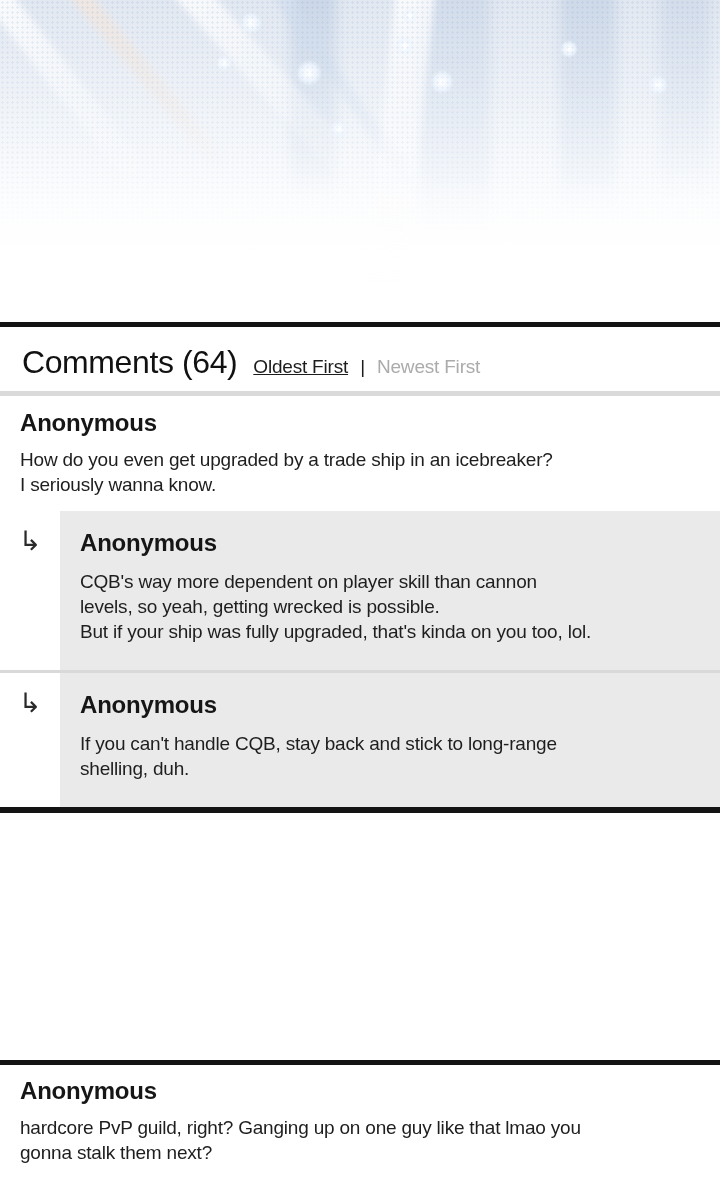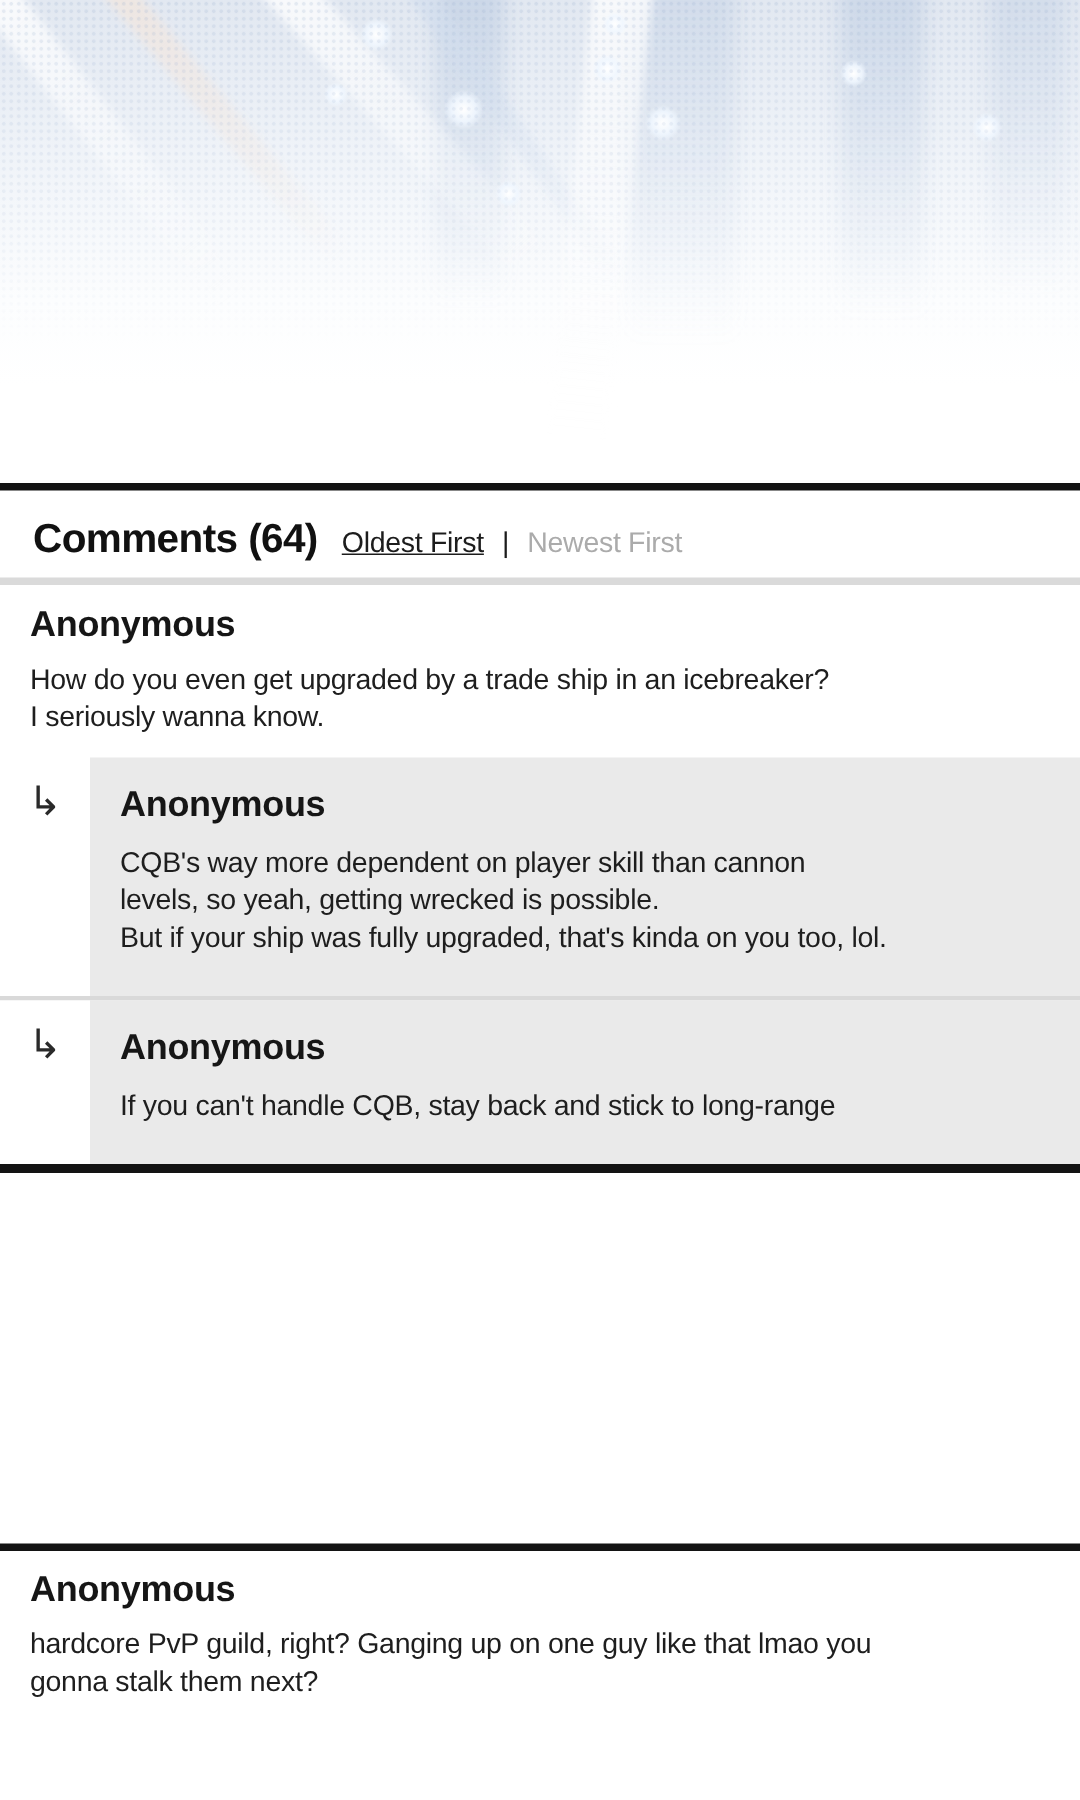--- a/index.html
+++ b/index.html
@@ -42,21 +42,21 @@
   .dot.d9 { left:330px; top:120px; width:18px; height:18px; }
 
   
   .hr-black    { height:5px; background:#131313; }
   .hr-black-b  { height:6px; background:#131313; }
   .hr-gray     { height:5px; background:#dadada; }
   .reply-split { height:3px; background:#d9d9d9; }
 
   
   .c-header { display:flex; align-items:baseline; padding:17px 22px 10px 22px; }
-  .c-title  { font-size:27px; font-weight:700; letter-spacing:-0.4px; color:#111; }
+  .c-title  { font-size:32px; font-weight:400; letter-spacing:-0.4px; color:#111; }
   .c-sort   { margin-left:16px; font-size:19px; letter-spacing:-0.2px; }
   .sort-active { color:#1c1c1c;text-decoration:underline; }
   .sort-sep    { color:#1c1c1c; margin:0 7px; }
   .sort-idle   { color:#ababab; }
 
   
   .comment      { padding:16px 20px 0 20px; }
   .comment.last { padding-top:15px; }
   .author  { font-size:24px; font-weight:700; letter-spacing:-0.2px; color:#161616; line-height:22px; }
   .body    { margin-top:13px; font-size:19px; line-height:25px; letter-spacing:-0.2px; color:#1e1e1e; }
@@ -134,20 +134,21 @@
 <div class="reply-split"></div>
 
 <div class="reply">
   <div class="arrow-col">
     <span class="arrow-glyph">↳</span>
   </div>
   <div class="reply-box">
     <div class="author">Anonymous</div>
     <div class="body">
       <div class="line">If you can't handle CQB, stay back and stick to long-range</div>
+      <div class="line">shelling, duh.</div>
     </div>
   </div>
 </div>
 
 <div class="hr-black-b"></div>
 
 <div class="white-gap"></div>
 
 <div class="hr-black"></div>
 

